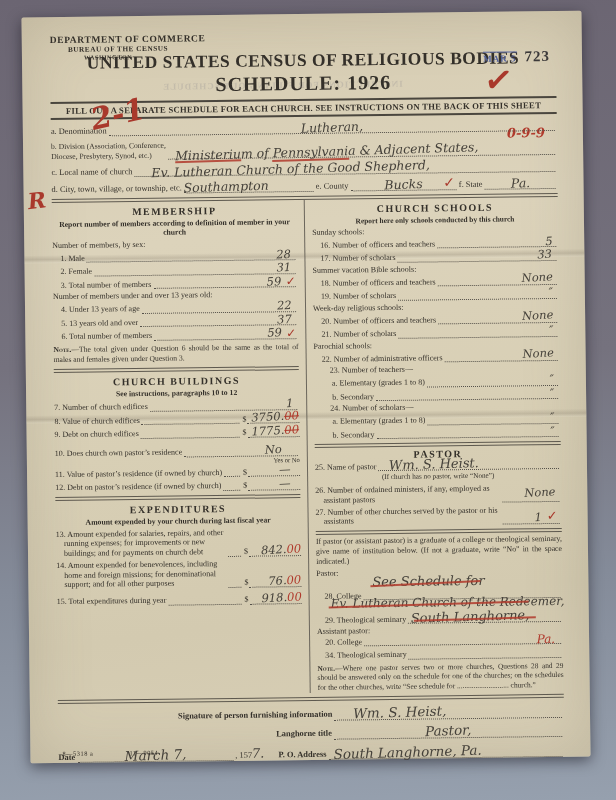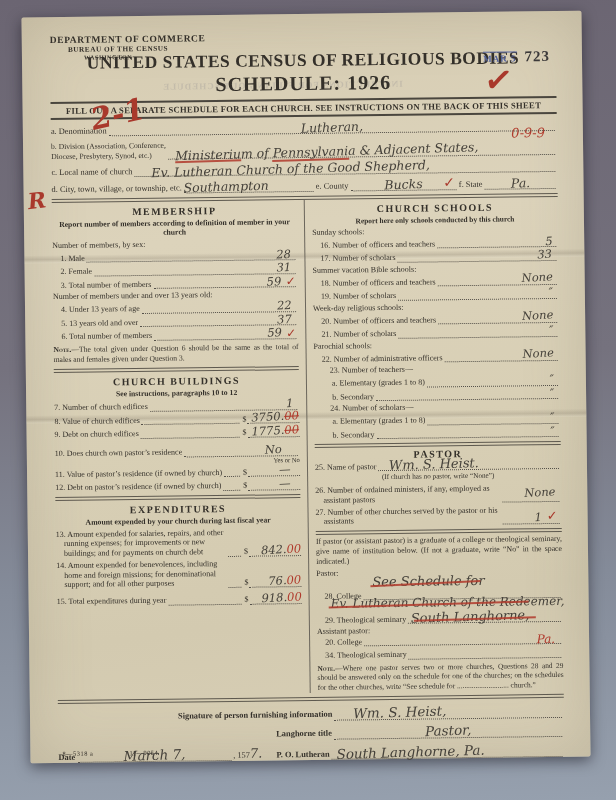--- a/index.html
+++ b/index.html
@@ -22,21 +22,21 @@
   
   .dept{margin-top:12px;line-height:1.15;}
   .dept .l1{font-weight:bold;font-size:9.5px;letter-spacing:.6px;}
   .dept .l2{font-weight:bold;font-size:7.3px;letter-spacing:.5px;margin-left:18px;}
   .dept .l3{font-weight:bold;font-size:6.2px;letter-spacing:.5px;margin-left:34px;}
   .stamp{position:absolute;right:6px;top:30px;text-align:right;}
   .stamp .d{color:#52619b;font-size:9px;font-weight:bold;letter-spacing:1px;border-top:1.5px solid #52619b;display:inline-block;padding-top:1px;}
   .stamp .n{color:#3c3a3a;font-size:15px;font-weight:bold;letter-spacing:1px;display:inline-block;margin-left:4px;}
   .bigcheck{position:absolute;right:44px;top:46px;color:#a9392c;font-size:34px;font-weight:bold;transform:rotate(8deg);line-height:1;}
   .red21{position:absolute;left:40px;top:74px;color:#a9392c;font-size:30px;font-family:"DejaVu Serif",serif;font-style:italic;transform:rotate(-12deg);font-weight:bold;}
-  .red099{position:absolute;right:12px;top:108px;color:#b03a2c;font-size:13px;font-family:"DejaVu Serif",serif;font-style:italic;font-weight:normal;}
+  .red099{position:absolute;right:12px;top:108px;color:#b03a2c;font-size:13px;font-family:"DejaVu Serif",serif;font-style:italic;font-weight:bold;}
   .redR{position:absolute;left:-24px;top:164px;color:#a9392c;font-size:22px;font-family:"DejaVu Serif",serif;font-style:italic;font-weight:bold;transform:rotate(-6deg);}
   .title{ text-align:center;font-weight:bold;font-size:17.5px;letter-spacing:.5px;margin-top:-8px;}
   .subtitle{text-align:center;font-weight:bold;font-size:20px;letter-spacing:1px;margin-top:1px;}
   .banner{border-top:2px solid #4a463e;border-bottom:2px solid #4a463e;text-align:center;font-weight:bold;font-size:8.6px;letter-spacing:.3px;padding:2px 0;margin-top:4px;}
 
   
   .frow{display:flex;align-items:flex-end;font-size:8.4px;margin-top:5px;line-height:1.2;}
   .flabel{white-space:pre-line;}
   .dotlead{flex:1;border-bottom:1px dotted #55514a;position:relative;height:11px;margin:0 2px;}
   .hw{font-family:"DejaVu Serif",serif;font-style:italic;color:#45413a;font-size:12.5px;white-space:nowrap;}
@@ -437,21 +437,21 @@
           </span>
       </div>
       <div class="qrow" style="margin-top:5px">
         <span style="font-weight:bold">Date</span>
         <span class="dotlead" style="flex:1;height:13px">
             <span class="hw onln ctr">March 7,</span>
           </span>
         <span>, 157</span>
         <span class="hw" style="font-size:13px">7.</span>
         <span style="width:14px"></span>
-        <span style="font-weight:bold">P. O. Lutheran</span>
+        <span style="font-weight:bold">P. O. Address</span>
         <span class="dotlead" style="flex:1.5;height:13px">
             <span class="hw onln" style="left:2%">South Langhorne, Pa.</span>
           </span>
       </div>
     </div>
 
     <div class="formnos">
       <span>8—5318 a</span>
       <span>11—9054</span>
     </div>

